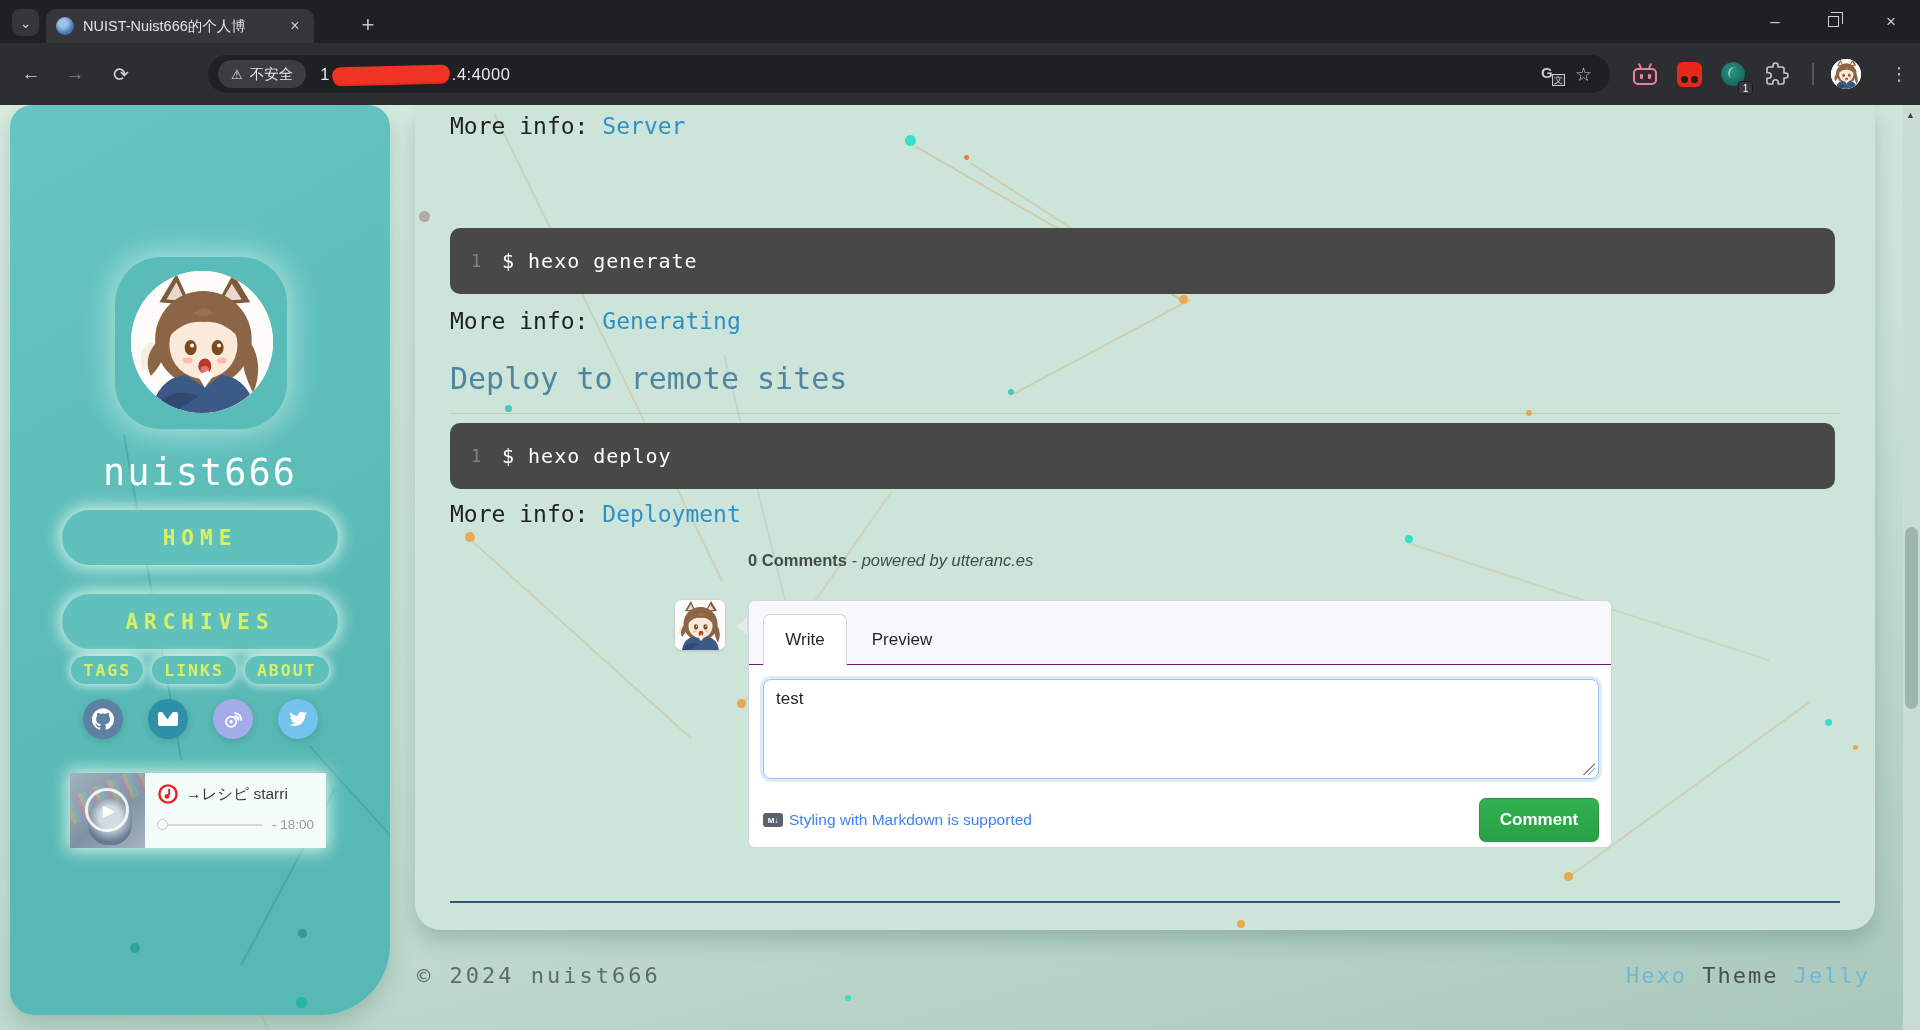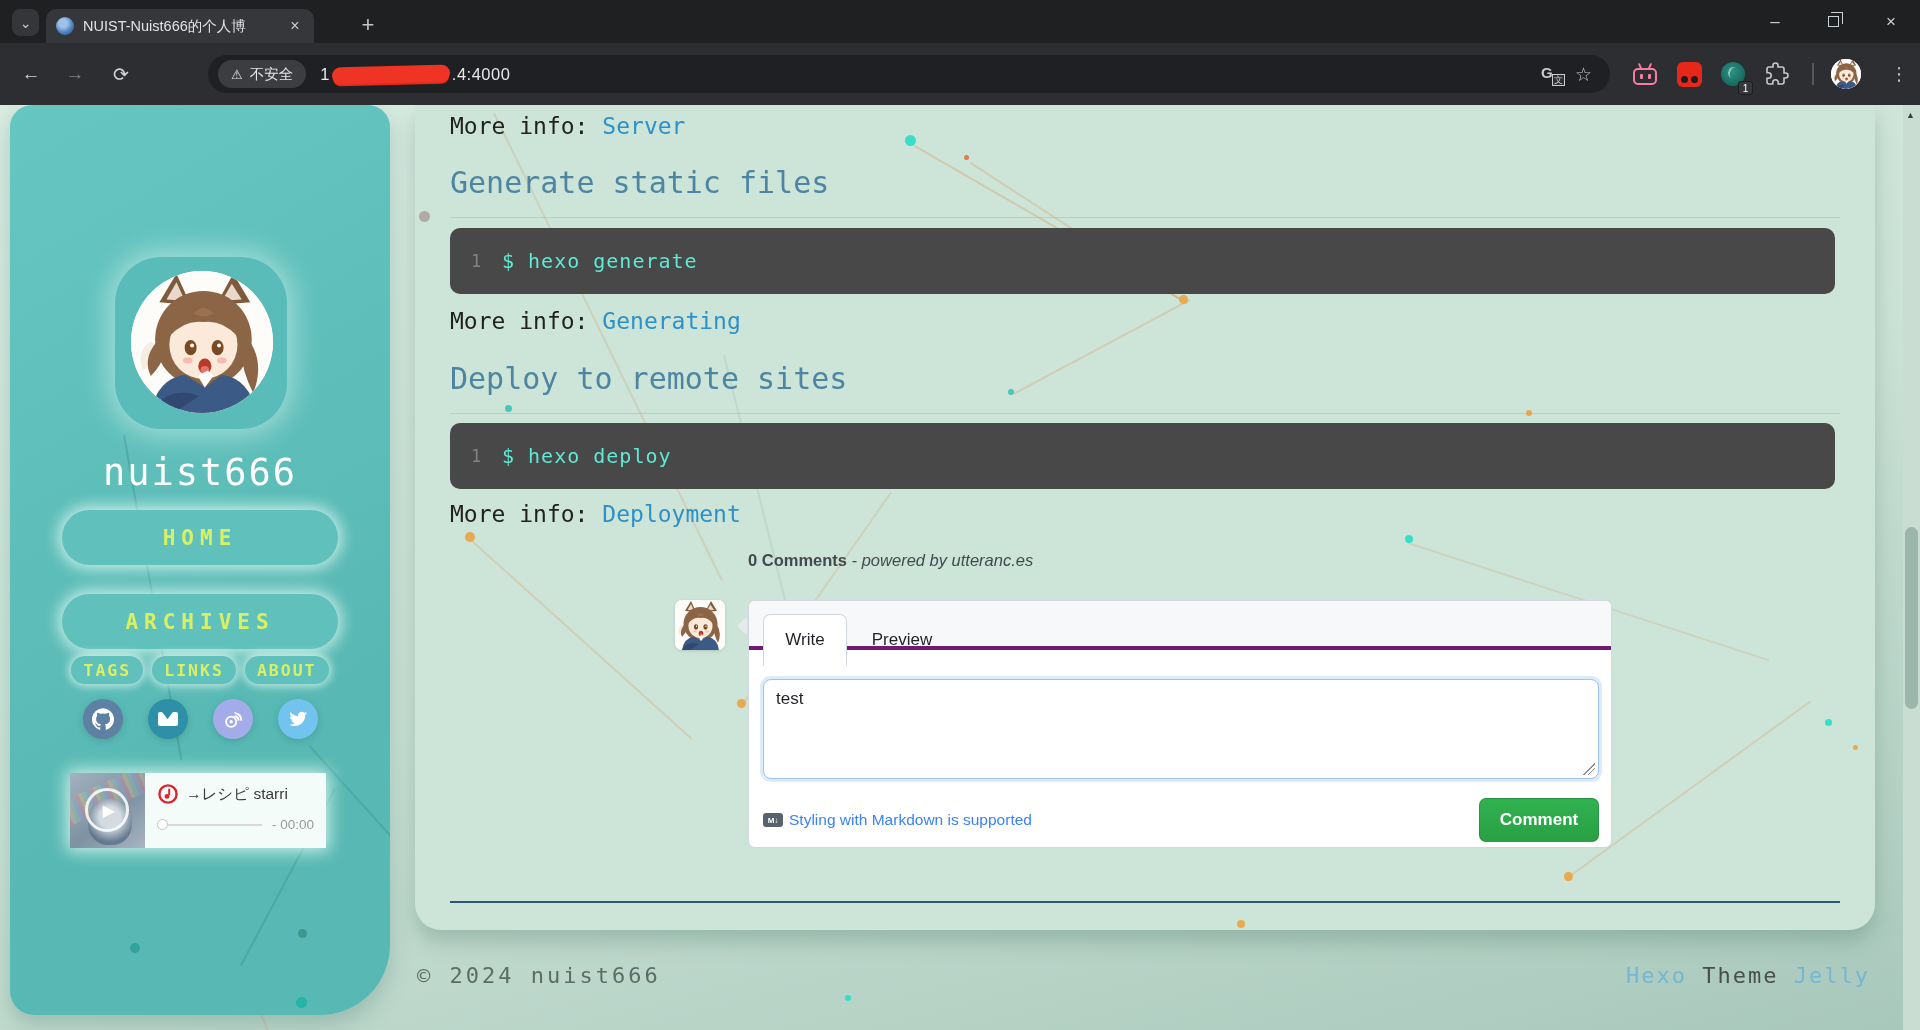--- a/index.html
+++ b/index.html
@@ -86,31 +86,31 @@
   
   .main-card { position:absolute; left:415px; top:0; width:1460px; height:825px; background:#cde5d9; border-radius:0 0 26px 26px; box-shadow:0 12px 20px rgba(90,130,115,.35); overflow:hidden; }
   .more-info { position:absolute; left:35px; font-size:23px; color:#212121; font-family:"DejaVu Sans Mono",monospace; }
   .more-info a { color:#2e90c8; text-decoration:none; }
   .p-server{ top:8px; } .p-generating{ top:203px; } .p-deployment{ top:396px; }
   .h2 { position:absolute; left:35px; width:1390px; font-size:30px; font-weight:400; color:#4e86a2; font-family:"DejaVu Sans Mono",monospace; padding-bottom:17px; border-bottom:1px solid rgba(190,150,140,.35); }
   .h2-generate{ top:60px; } .h2-deploy{ top:256px; }
   .codeblock { position:absolute; left:35px; width:1385px; height:66px; background:#484848; border-radius:10px; display:flex; align-items:center; }
   .code-1{ top:123px; } .code-2{ top:318px; }
   .line-no { width:52px; text-align:center; color:#828282; font-size:17px; font-family:"DejaVu Sans Mono",monospace; }
-  .code-text { color:#5eead4; font-size:20px; letter-spacing:1px; font-family:"DejaVu Sans Mono",monospace; }
+  .code-text { color:#ffffff; font-size:20px; letter-spacing:1px; font-family:"DejaVu Sans Mono",monospace; }
   .dark-hr { position:absolute; left:35px; top:796px; width:1390px; height:2px; background:#2a5876; }
 
   
   .comments { position:absolute; left:260px; top:440px; width:960px; }
   .c-header { position:absolute; left:73px; top:6px; font-size:16.5px; color:#44494e; }
   .c-header .bold { font-weight:bold; } .c-header .pow { font-style:italic; }
   .c-avatar { position:absolute; left:0; top:55px; width:50px; height:50px; border-radius:7px; overflow:hidden; background:#fff; box-shadow:0 1px 3px rgba(0,0,0,.15); }
   .c-arrow { position:absolute; left:62px; top:72px; width:0; height:0; border-top:9px solid transparent; border-bottom:9px solid transparent; border-right:10px solid #e7eaed; }
   .c-box { position:absolute; left:73px; top:55px; width:864px; height:248px; background:#fff; border:1px solid #d0d7de; border-radius:7px; }
-  .c-tabs { height:49px; background:#f6f8fa; border-bottom:4px solid #701a75; border-radius:7px 7px 0 0; position:relative; }
+  .c-tabs { height:64px; background:#f6f8fa; border-bottom:1px solid #701a75; border-radius:7px 7px 0 0; position:relative; }
   .tab-write { position:absolute; left:14px; top:13px; width:84px; height:52px; background:#fff; border:1px solid #d0d7de; border-bottom:1px solid #fff; border-radius:7px 7px 0 0; display:flex; align-items:center; justify-content:center; font-size:17px; color:#1f2328; }
   .tab-preview { position:absolute; left:98px; top:13px; width:110px; height:52px; display:flex; align-items:center; justify-content:center; font-size:17px; color:#1f2328; }
   .c-textarea { position:absolute; left:14px; top:78px; width:836px; height:100px; border:1.5px solid #9ec3f0; border-radius:8px; box-shadow:0 0 0 3px rgba(100,160,230,.22); resize:none; font-size:17px; color:#1f2328; padding:9px 12px; font-family:"Liberation Sans",sans-serif; outline:none; }
   .resize-grip { position:absolute; left:834px; top:162px; width:12px; height:12px; background:linear-gradient(135deg,transparent 0 50%,#8a8f94 50% 55%,transparent 55% 70%,#8a8f94 70% 75%,transparent 75%); }
   .c-footer { position:absolute; left:0; top:190px; width:864px; height:58px; display:flex; align-items:center; padding:0 14px; }
   .md-ico { width:20px; height:14px; background:#59636e; border-radius:3px; color:#fff; font-size:8px; font-weight:bold; display:flex; align-items:center; justify-content:center; margin-right:6px; }
   .md-note { font-size:15.5px; color:#3b82f6; }
   .comment-btn { margin-left:auto; width:120px; height:44px; background:linear-gradient(180deg,#31b251,#28a043); border:1px solid rgba(27,31,35,.15); border-radius:7px; color:#fff; font-weight:bold; font-size:17px; display:flex; align-items:center; justify-content:center; }
 
   
@@ -297,21 +297,21 @@
           <svg width="22" height="22" viewBox="0 0 22 22">
             <circle cx="11" cy="11" r="8.6" fill="none" stroke="#e0232e" stroke-width="2.4"></circle>
             <path d="M12.2 5.8 v6.4" stroke="#e0232e" stroke-width="2" fill="none"></path>
             <circle cx="10" cy="13.4" r="2.4" fill="#e0232e"></circle>
           </svg>
           <span class="track-name">→レシピ starri</span>
         </div>
         <div class="progress-row">
           <span class="knob"></span>
           <span class="track-line"></span>
-          <span class="time">- 00:00</span>
+          <span class="time">- 18:00</span>
         </div>
       </div>
     </div>
   </aside>
 
   <main class="main-card">
 
     <span class="pline" style="left:80px; top:8px; width:520px; transform:rotate(64deg); background:rgba(205,150,100,.25);"></span>
     <span class="pline" style="left:500px; top:40px; width:315px; transform:rotate(30deg); background:rgba(215,150,90,.35);"></span>
     <span class="pline" style="left:556px; top:57px; width:255px; transform:rotate(33deg); background:rgba(215,150,90,.3);"></span>
@@ -332,21 +332,20 @@
     <span class="dot" style="left:384px; top:699px; width:7px; height:7px; background:#e9a94f;"></span>
     <span class="dot" style="left:1149px; top:767px; width:9px; height:9px; background:#e9a94f;"></span>
     <span class="dot" style="left:1410px; top:614px; width:7px; height:7px; background:#35dfc9;"></span>
     <span class="dot" style="left:1438px; top:640px; width:5px; height:5px; background:#e9a94f;"></span>
     <span class="dot" style="left:4px; top:106px; width:11px; height:11px; background:#b3aaa5;"></span>
     <span class="dot" style="left:90px; top:300px; width:7px; height:7px; background:#45c9b8;"></span>
     <span class="dot" style="left:822px; top:815px; width:8px; height:8px; background:#e9a94f;"></span>
 
     <p class="more-info p-server"><span>More info:</span> <a href="#">Server</a></p>
 
-    <h2 class="h2 h2-generate">Generate static files</h2>
     <div class="codeblock code-1">
       <span class="line-no">1</span>
       <span class="code-text">$ hexo generate</span>
     </div>
     <p class="more-info p-generating"><span>More info:</span> <a href="#">Generating</a></p>
 
     <h2 class="h2 h2-deploy">Deploy to remote sites</h2>
     <div class="codeblock code-2">
       <span class="line-no">1</span>
       <span class="code-text">$ hexo deploy</span>

